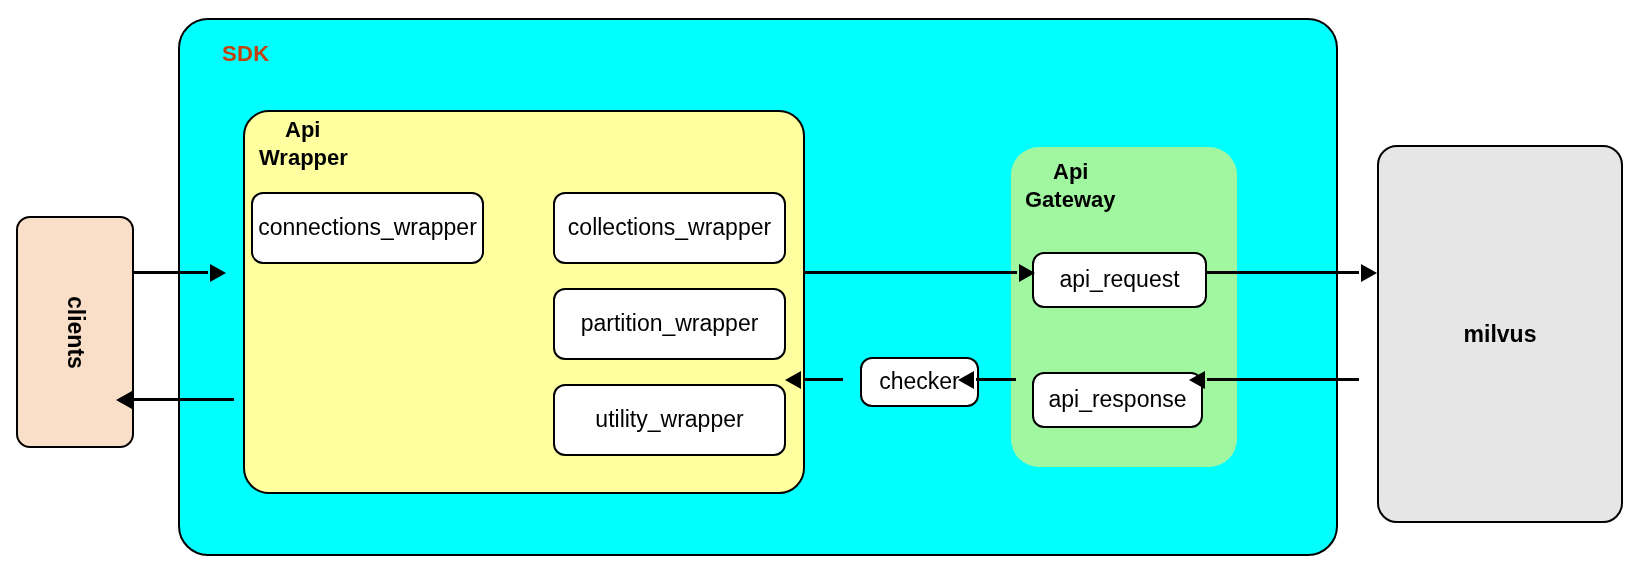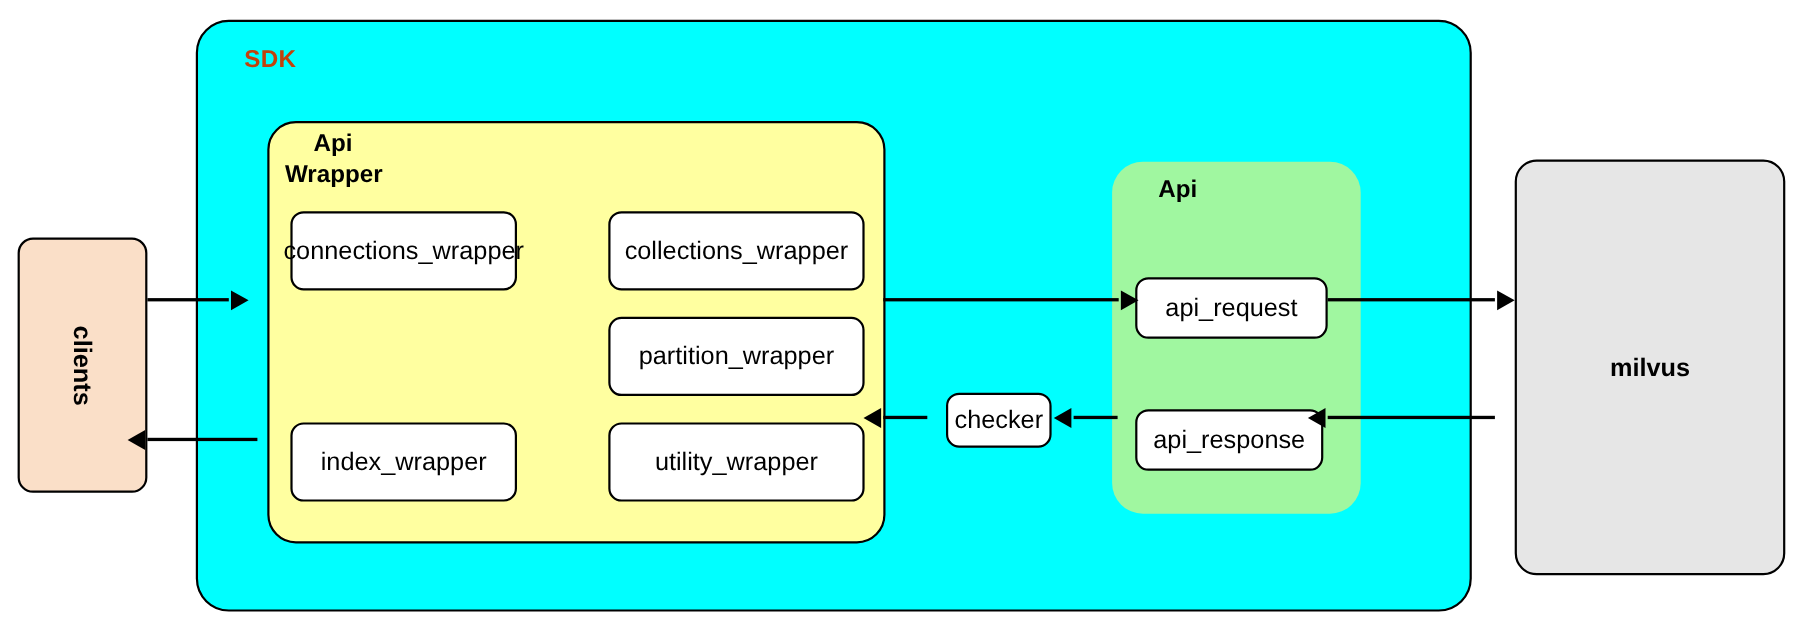--- a/index.html
+++ b/index.html
@@ -136,29 +136,29 @@
     border: 2px solid #000000;
     border-radius: 20px;
   }
   #milvus-label {
     font-size: 23px;
     font-weight: bold;
   }
 
   
   .wrapper-cell { height: 72px; }
-  .col-left  { left: 264px; width: 206px; }
+  .col-left  { left: 251px; width: 233px; }
   .col-right { left: 553px; width: 233px; text-align: right; }
   .row-1 { top: 192px; }
   .row-2 { top: 288px; }
   .row-3 { top: 384px; }
 
   #api-request-box  { left: 1032px; top: 252px; width: 175px; height: 56px; }
   #api-response-box { left: 1032px; top: 372px; width: 171px; height: 56px; text-align: center; }
-  #checker-box      { left: 860px;  top: 357px; width: 96px; height: 50px; }
+  #checker-box      { left: 860px;  top: 357px; width: 119px; height: 50px; }
 
   
   .arrow {
     position: absolute;
     height: 3px;
     background: #000000;
   }
   .arrow::after {
     content: "";
     position: absolute;
@@ -197,26 +197,26 @@
 
   <div id="api-wrapper-box" class="box container-box"></div>
   <div id="api-wrapper-label">
     <span class="l1">Api</span>
     <span class="l2">Wrapper</span>
   </div>
 
   <div class="box leaf-box wrapper-cell col-left row-1">connections_wrapper</div>
   <div class="box leaf-box wrapper-cell col-right row-1">collections_wrapper</div>
   <div class="box leaf-box wrapper-cell col-right row-2">partition_wrapper</div>
-  <div class="box leaf-box wrapper-cell col-left row-3">index_wrapper</div>
   <div class="box leaf-box wrapper-cell col-right row-3">utility_wrapper</div>
 
   <div id="api-gateway-box" class="box"></div>
   <div id="api-gateway-label">
     <span class="l1">Api</span>
+    <span class="l2">Gateway</span>
   </div>
 
   <div id="api-request-box" class="box leaf-box">api_request</div>
   <div id="api-response-box" class="box leaf-box">api_response</div>
 
   <div id="checker-box" class="box leaf-box">checker</div>
 
   <div id="clients-box" class="box">
     <span id="clients-label">clients</span>
   </div>

